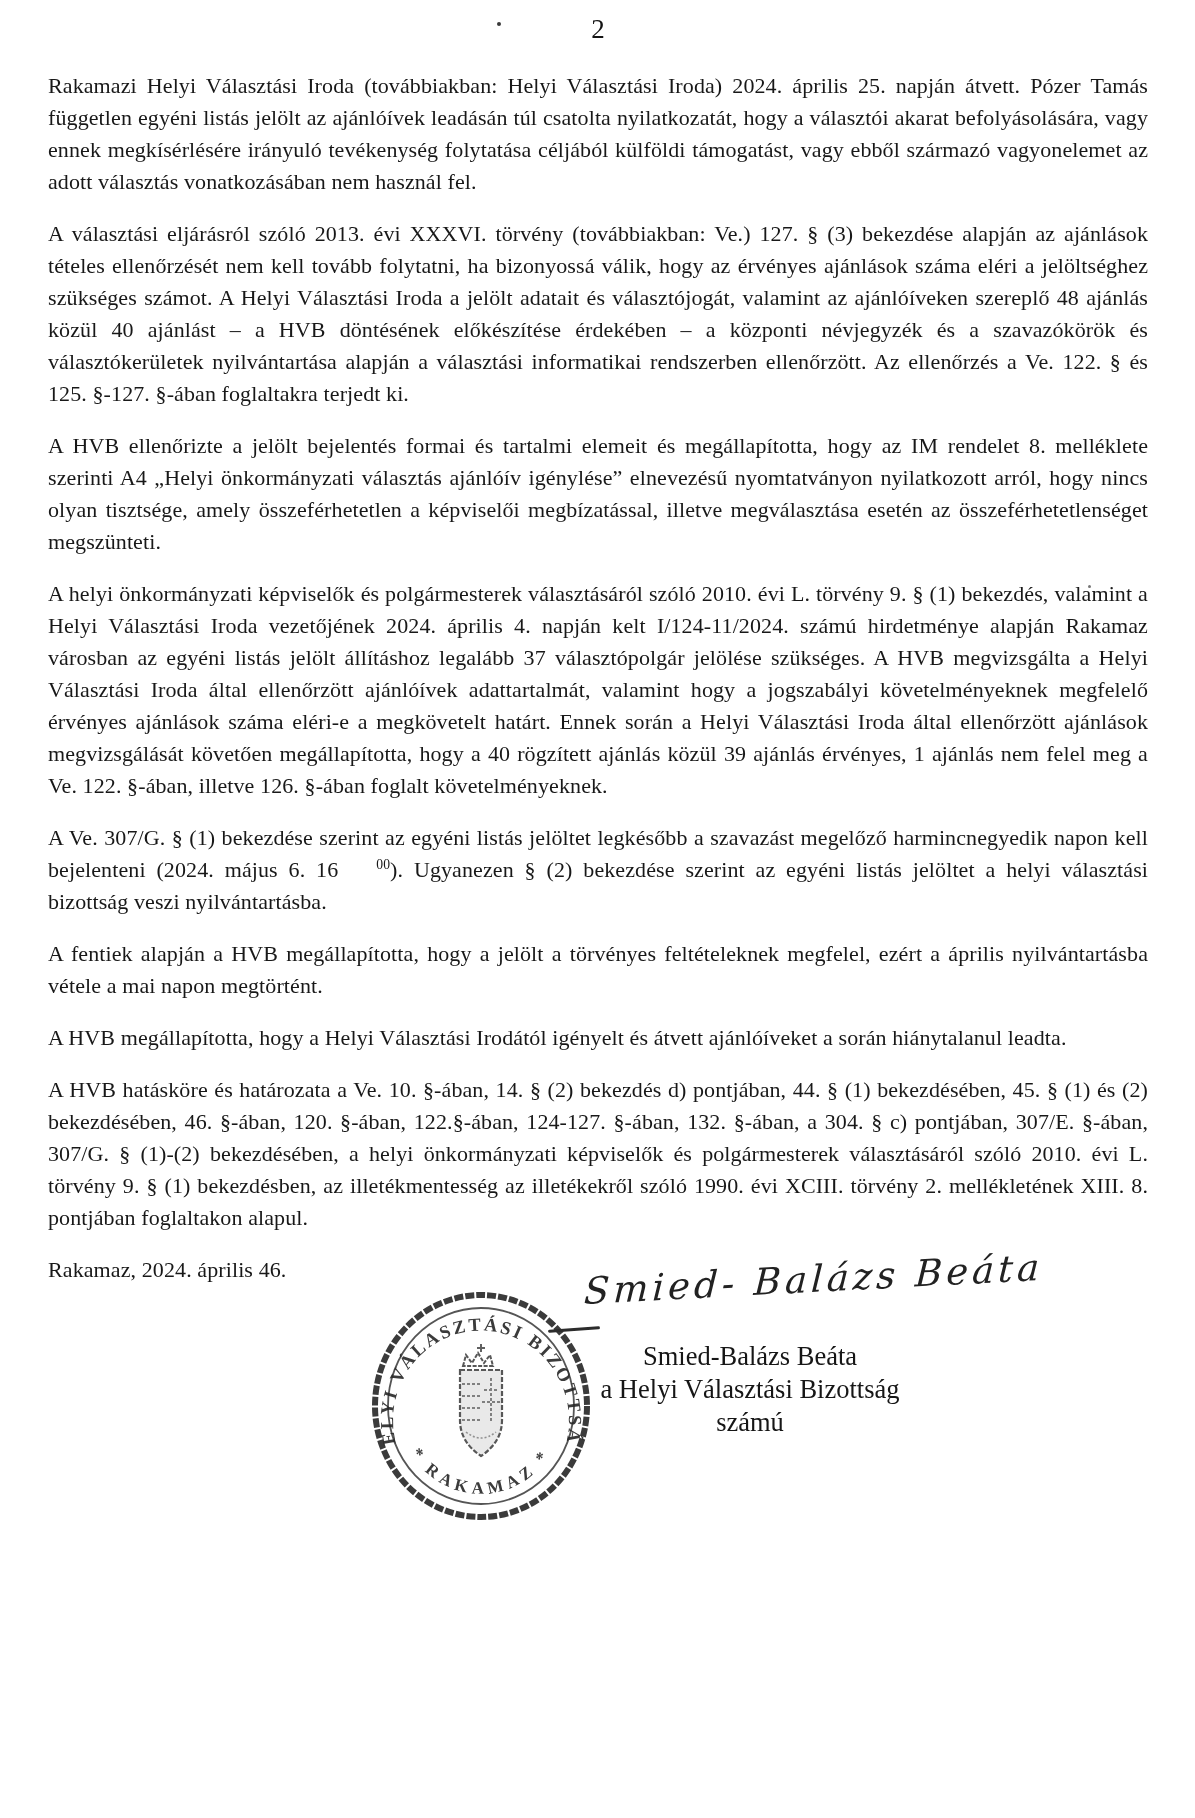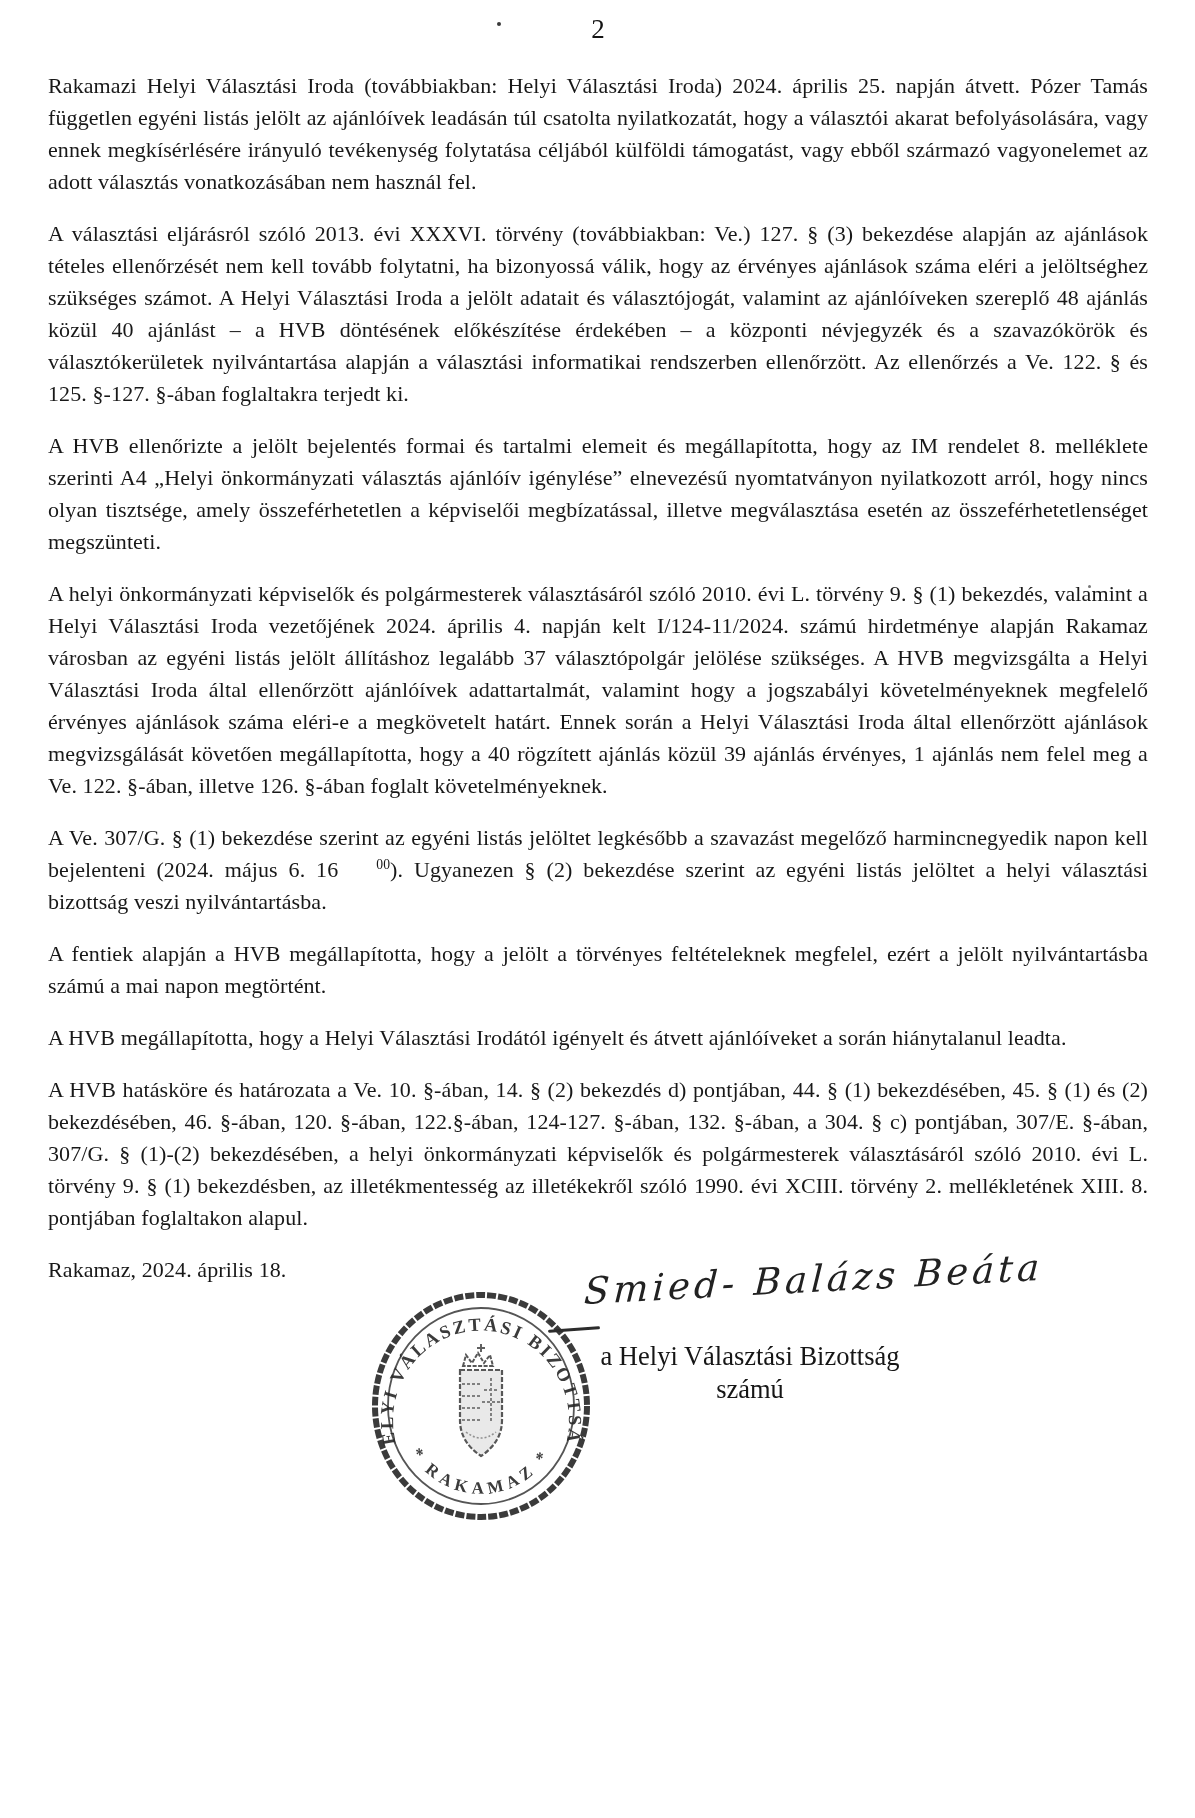--- a/index.html
+++ b/index.html
@@ -61,28 +61,28 @@
   <p class="para">Rakamazi Helyi Választási Iroda (továbbiakban: Helyi Választási Iroda) 2024. április 25. napján átvett. Pózer Tamás független egyéni listás jelölt az ajánlóívek leadásán túl csatolta nyilatkozatát, hogy a választói akarat befolyásolására, vagy ennek megkísérlésére irányuló tevékenység folytatása céljából külföldi támogatást, vagy ebből származó vagyonelemet az adott választás vonatkozásában nem használ fel.</p>
 
   <p class="para">A választási eljárásról szóló 2013. évi XXXVI. törvény (továbbiakban: Ve.) 127. § (3) bekezdése alapján az ajánlások tételes ellenőrzését nem kell tovább folytatni, ha bizonyossá válik, hogy az érvényes ajánlások száma eléri a jelöltséghez szükséges számot. A Helyi Választási Iroda a jelölt adatait és választójogát, valamint az ajánlóíveken szereplő 48 ajánlás közül 40 ajánlást – a HVB döntésének előkészítése érdekében – a központi névjegyzék és a szavazókörök és választókerületek nyilvántartása alapján a választási informatikai rendszerben ellenőrzött. Az ellenőrzés a Ve. 122. § és 125. §-127. §-ában foglaltakra terjedt ki.</p>
 
   <p class="para">A HVB ellenőrizte a jelölt bejelentés formai és tartalmi elemeit és megállapította, hogy az IM rendelet 8. melléklete szerinti A4 „Helyi önkormányzati választás ajánlóív igénylése” elnevezésű nyomtatványon nyilatkozott arról, hogy nincs olyan tisztsége, amely összeférhetetlen a képviselői megbízatással, illetve megválasztása esetén az összeférhetetlenséget megszünteti.</p>
 
   <p class="para">A helyi önkormányzati képviselők és polgármesterek választásáról szóló 2010. évi L. törvény 9. § (1) bekezdés, valamint a Helyi Választási Iroda vezetőjének 2024. április 4. napján kelt I/124-11/2024. számú hirdetménye alapján Rakamaz városban az egyéni listás jelölt állításhoz legalább 37 választópolgár jelölése szükséges. A HVB megvizsgálta a Helyi Választási Iroda által ellenőrzött ajánlóívek adattartalmát, valamint hogy a jogszabályi követelményeknek megfelelő érvényes ajánlások száma eléri-e a megkövetelt határt. Ennek során a Helyi Választási Iroda által ellenőrzött ajánlások megvizsgálását követően megállapította, hogy a 40 rögzített ajánlás közül 39 ajánlás érvényes, 1 ajánlás nem felel meg a Ve. 122. §-ában, illetve 126. §-ában foglalt követelményeknek.</p>
 
   <p class="para"><span>A Ve. 307/G. § (1) bekezdése szerint az egyéni listás jelöltet legkésőbb a szavazást megelőző harmincnegyedik napon kell bejelenteni (2024. május 6. 16</span><sup>00</sup><span>). Ugyanezen § (2) bekezdése szerint az egyéni listás jelöltet a helyi választási bizottság veszi nyilvántartásba.</span></p>
 
-  <p class="para">A fentiek alapján a HVB megállapította, hogy a jelölt a törvényes feltételeknek megfelel, ezért a jelölt nyilvántartásba számú a mai napon megtörtént.</p>
+  <p class="para">A fentiek alapján a HVB megállapította, hogy a jelölt a törvényes feltételeknek megfelel, ezért a április nyilvántartásba vétele a mai napon megtörtént.</p>
 
   <p class="para">A HVB megállapította, hogy a Helyi Választási Irodától igényelt és átvett ajánlóíveket a során hiánytalanul leadta.</p>
 
   <p class="para">A HVB hatásköre és határozata a Ve. 10. §-ában, 14. § (2) bekezdés d) pontjában, 44. § (1) bekezdésében, 45. § (1) és (2) bekezdésében, 46. §-ában, 120. §-ában, 122.§-ában, 124-127. §-ában, 132. §-ában, a 304. § c) pontjában, 307/E. §-ában, 307/G. § (1)-(2) bekezdésében, a helyi önkormányzati képviselők és polgármesterek választásáról szóló 2010. évi L. törvény 9. § (1) bekezdésben, az illetékmentesség az illetékekről szóló 1990. évi XCIII. törvény 2. mellékletének XIII. 8. pontjában foglaltakon alapul.</p>
 
 
-  <p class="para dateline">Rakamaz, 2024. április 18.</p>
+  <p class="para dateline">Rakamaz, 2024. április 46.</p>
 
   <div class="sig-area">
 
     <div class="stamp">
       <svg viewBox="0 0 222 228" width="222" height="228">
         <defs>
           <path id="arcTop" d="M 26,152 A 88,90 0 1 1 196,152"></path>
           <path id="arcBottom" d="M 38,156 A 82,84 0 0 0 184,156"></path>
         </defs>
 
@@ -105,19 +105,20 @@
           <path d="M 121,86 v 44 M 114,98 h 14 M 112,110 h 18" stroke-width="2" opacity="0.6" stroke-dasharray="3 2"></path>
           <path d="M 96,140 q 15,12 30,0" stroke-width="1.6" opacity="0.5" stroke-dasharray="2 2"></path>
         </g>
       </svg>
     </div>
 
     <div class="sig-flourish"></div>
     <div class="handwritten">Smied- Balázs Beáta</div>
 
     <div class="sig-col">
+      <div>Smied-Balázs Beáta</div>
       <div>a Helyi Választási Bizottság</div>
       <div>számú</div>
     </div>
 
   </div>
 
 </div>
 
 </body></html>

